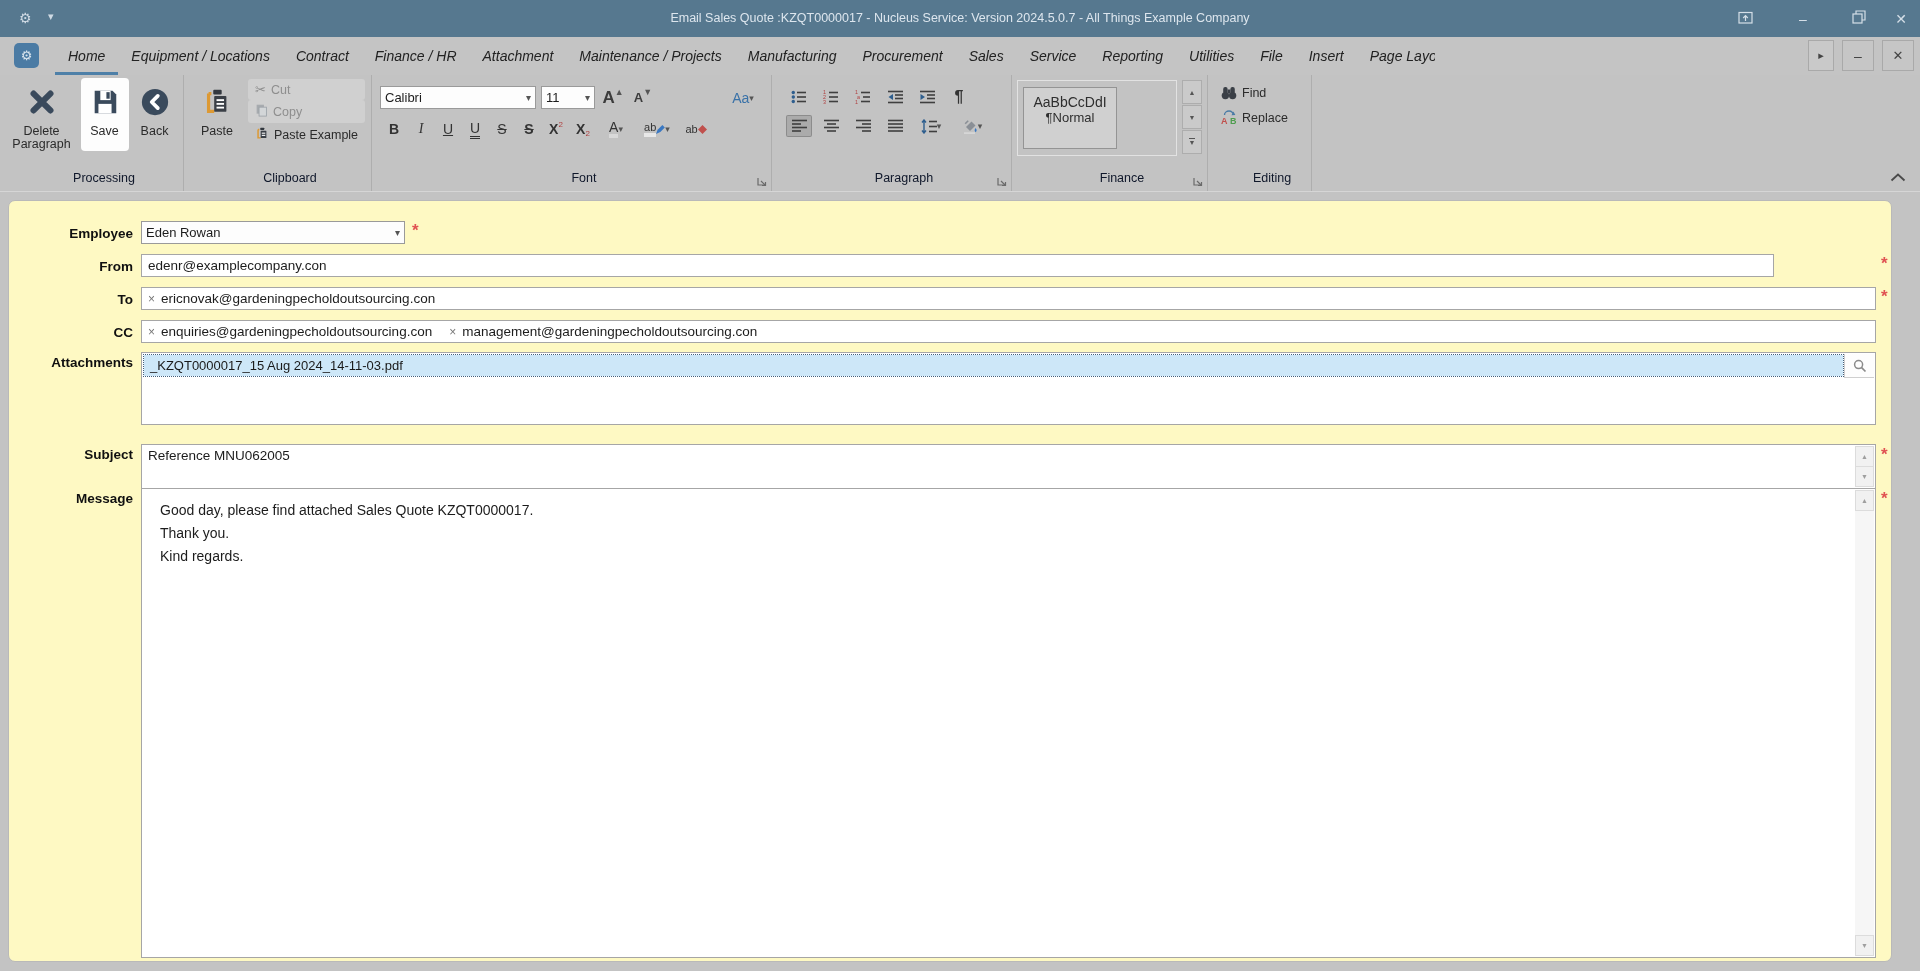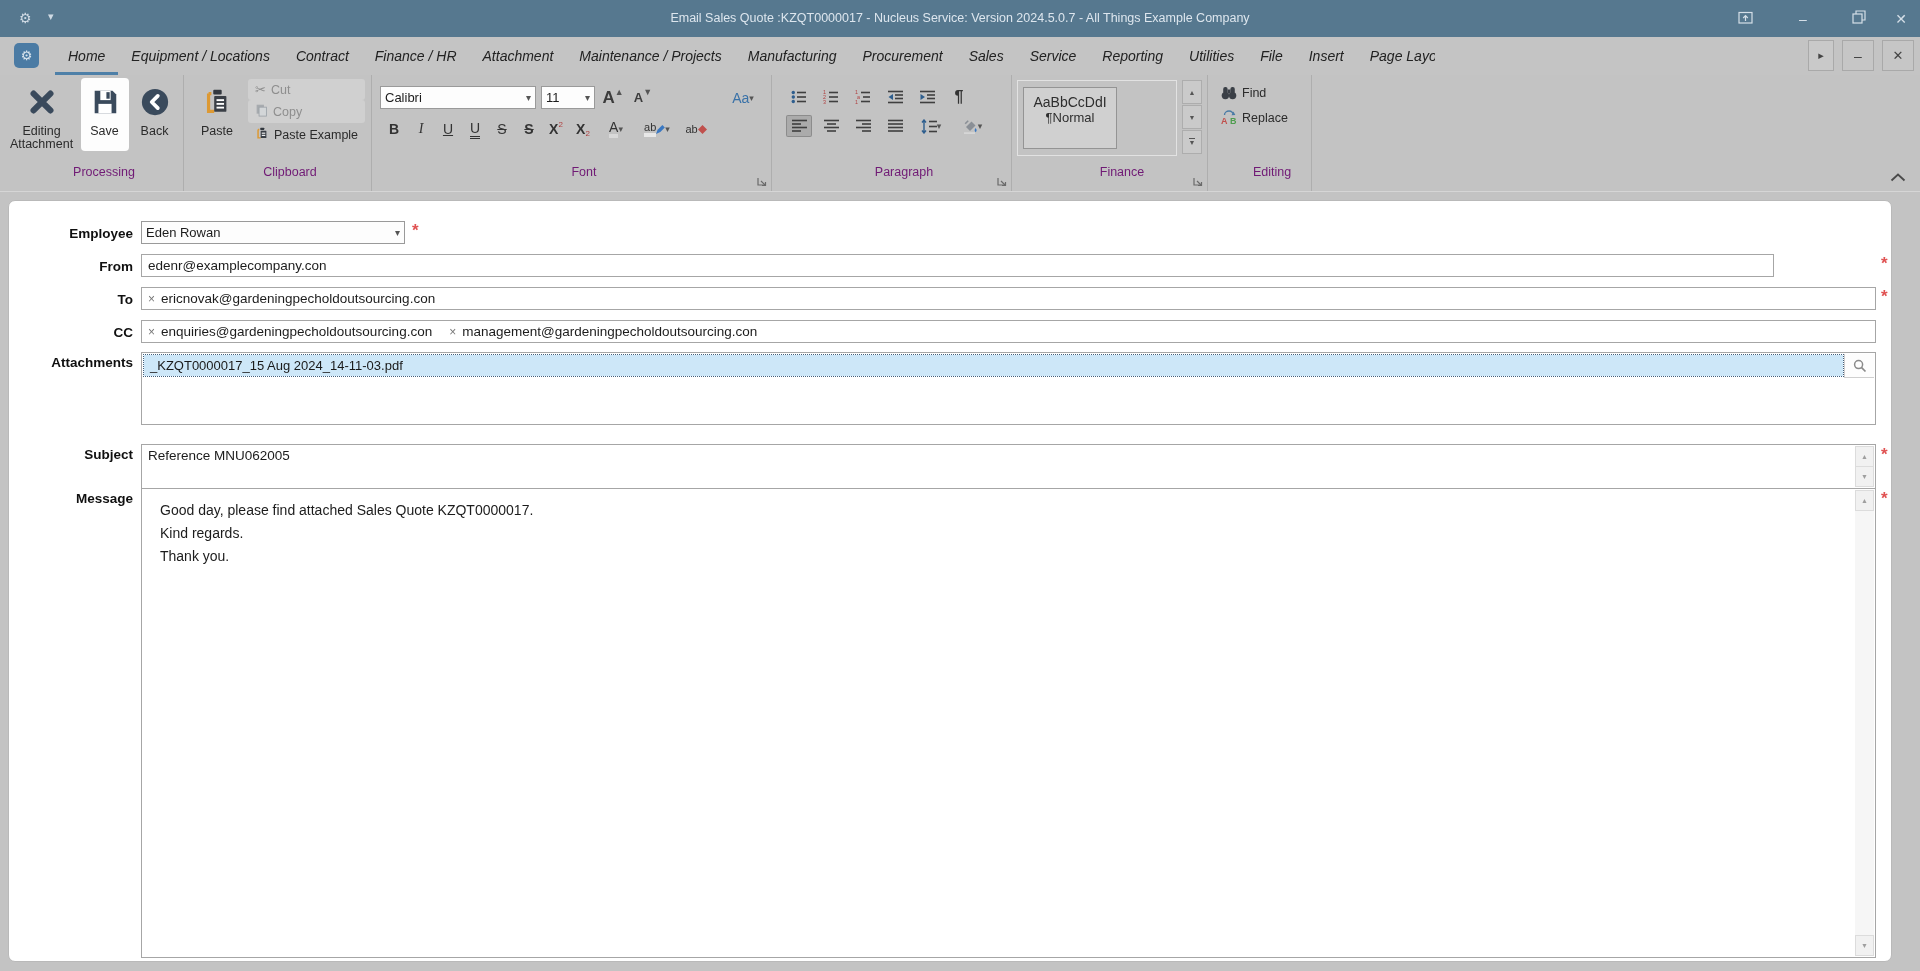--- a/index.html
+++ b/index.html
@@ -25,21 +25,21 @@
             display:flex; align-items:center; justify-content:center; color:#d8e4ee; font-size:13px; flex:none; }
   .tab { display:flex; align-items:center; padding:4px 13px; font-size:14px; color:#222; white-space:nowrap;font-style:italic; }
   .tab.active { box-shadow: inset 0 -3px 0 #4e80a8; }
   .tab.clipped { max-width:78px; overflow:hidden; padding-right:0; }
   .tabrow-btn { position:absolute; top:3px; height:31px; display:flex; align-items:center; justify-content:center;
                 border:1px solid #a9a9a9; background:#c9c9c9; color:#444; }
   
   .ribbon { position:absolute; left:0; top:75px; width:1920px; height:117px; background:#c3c3c3;
             display:flex; border-bottom:1px solid #d6d6d6; }
   .rgroup { position:relative; border-right:1px solid #aeaeae; height:116px; flex:none; }
-  .rgroup-label { position:absolute; left:0; right:0; bottom:12px; text-align:center; font-size:12.5px; color:#701a75;padding-left:25px; }
+  .rgroup-label { position:absolute; left:0; right:0; bottom:6px; text-align:center; font-size:12.5px; color:#0f172a;padding-left:25px; }
   .launcher { position:absolute; right:4px; bottom:4px; width:10px; height:10px; }
   .bigbtn { display:flex; flex-direction:column; align-items:center; padding-top:5px; }
   .bigbtn .ic { height:38px; display:flex; align-items:center; justify-content:center; }
   .bigbtn .bl { font-size:12.5px; color:#2b2b2b; line-height:13px; text-align:center; margin-top:4px; }
   .bigbtn.save { background:#fdfdfd; border-radius:4px; }
   .smallrow { display:flex; align-items:center; gap:5px; font-size:12.5px; color:#2b2b2b; padding:3px 7px; border-radius:3px; }
   .smallrow.disabled { color:#8e8e8e; background:rgba(255,255,255,.22); }
   .combo { border:1px solid #9a9a9a; background:#fdfdfd; display:flex; align-items:center;
            font-size:13px; color:#1c1c1c; height:23px; padding:0 4px; }
   .combo .cval { flex:1; overflow:hidden; white-space:nowrap; }
@@ -54,21 +54,21 @@
                background:rgba(255,255,255,.22); display:flex; flex-direction:column; align-items:center; justify-content:flex-start;
                padding:6px 2px; }
   .styleitem .prev { font-size:14px; color:#2e2e2e; white-space:nowrap; }
   .styleitem .snm { font-size:13px; color:#2e2e2e; }
   .stylescroll { position:absolute; right:5px; top:5px; width:20px; display:flex; flex-direction:column; gap:1px; }
   .stylescroll .sbtn { height:24px; background:#cacaca; border:1px solid #adadad; display:flex; align-items:center; justify-content:center;
                        font-size:7px; color:#555; }
   .more-glyph { border-top:1.5px solid #555; padding-top:1px; font-size:7px; line-height:6px; }
   .collapse-chevron { position:absolute; right:14px; bottom:5px; }
   
-  .panel { position:absolute; left:8px; top:200px; width:1884px; height:762px; background:#ffffff;
+  .panel { position:absolute; left:8px; top:200px; width:1884px; height:762px; background:#fef9c3;
            border:1px solid #b9b9b9; border-radius:7px; }
   .frow { position:absolute; left:0; width:100%; }
   .flabel { position:absolute; left:0; top:50%; transform:translateY(-50%); width:124px; text-align:right;
             font-weight:bold; font-size:13.5px; color:#101010; white-space:nowrap; }
   .flabel.toplab { top:3px; transform:none; }
   .finput { position:absolute; height:23px; border:1px solid #a6a6a6; background:#fff;
             display:flex; align-items:center; padding:0 6px; font-size:13.5px; color:#1c1c1c; }
   .req { position:absolute; font-weight:bold; font-size:17px; color:#e05252; line-height:14px; }
   .chip { display:flex; align-items:center; gap:6px; margin-right:17px; }
   .chip-x { color:#777; font-size:12px; }
@@ -146,21 +146,21 @@
 <div class="ribbon">
 
   <div class="rgroup" style="width:184px">
     <div style="display:flex; justify-content:center; gap:3px; padding-top:3px;">
       <div class="bigbtn" style="width:72px">
         <div class="ic">
           <svg width="30" height="30" viewBox="0 0 32 32">
               <path d="M7 7 L25 25 M25 7 L7 25" stroke="#3a4a5c" stroke-width="6.5" stroke-linecap="round"></path>
             </svg>
         </div>
-        <div class="bl">Editing Attachment</div>
+        <div class="bl">Delete Paragraph</div>
       </div>
       <div class="bigbtn save" style="width:48px">
         <div class="ic">
           <svg width="30" height="30" viewBox="0 0 32 32">
               <path d="M5 4 h19 l4 4 v20 H5 z" fill="#3a4a5c"></path>
               <rect x="11" y="4" width="11" height="10" fill="#fff"></rect>
               <rect x="17.5" y="5.5" width="3.5" height="7" fill="#3a4a5c"></rect>
               <rect x="9" y="18" width="14" height="10" fill="#fff"></rect>
             </svg>
         </div>
@@ -570,22 +570,22 @@
       </div>
     </div>
     <span class="req" style="left:1872px;top:4px">*</span>
   </div>
 
   <div class="frow" style="top:287px;height:470px">
     <div class="flabel toplab">Message</div>
     <div style="position:absolute;left:132px;width:1735px;height:470px;border:1px solid #a6a6a6;background:#fff">
       <div class="msg-lines">
         <div>Good day, please find attached Sales Quote KZQT0000017.</div>
+        <div>Thank you.</div>
         <div>Kind regards.</div>
-        <div>Thank you.</div>
       </div>
       <div class="scrollcol">
         <div class="scrollbtn" style="top:0">
             <span>▲</span>
           </div>
         <div class="scrollbtn" style="bottom:0">
             <span>▼</span>
           </div>
       </div>
     </div>

